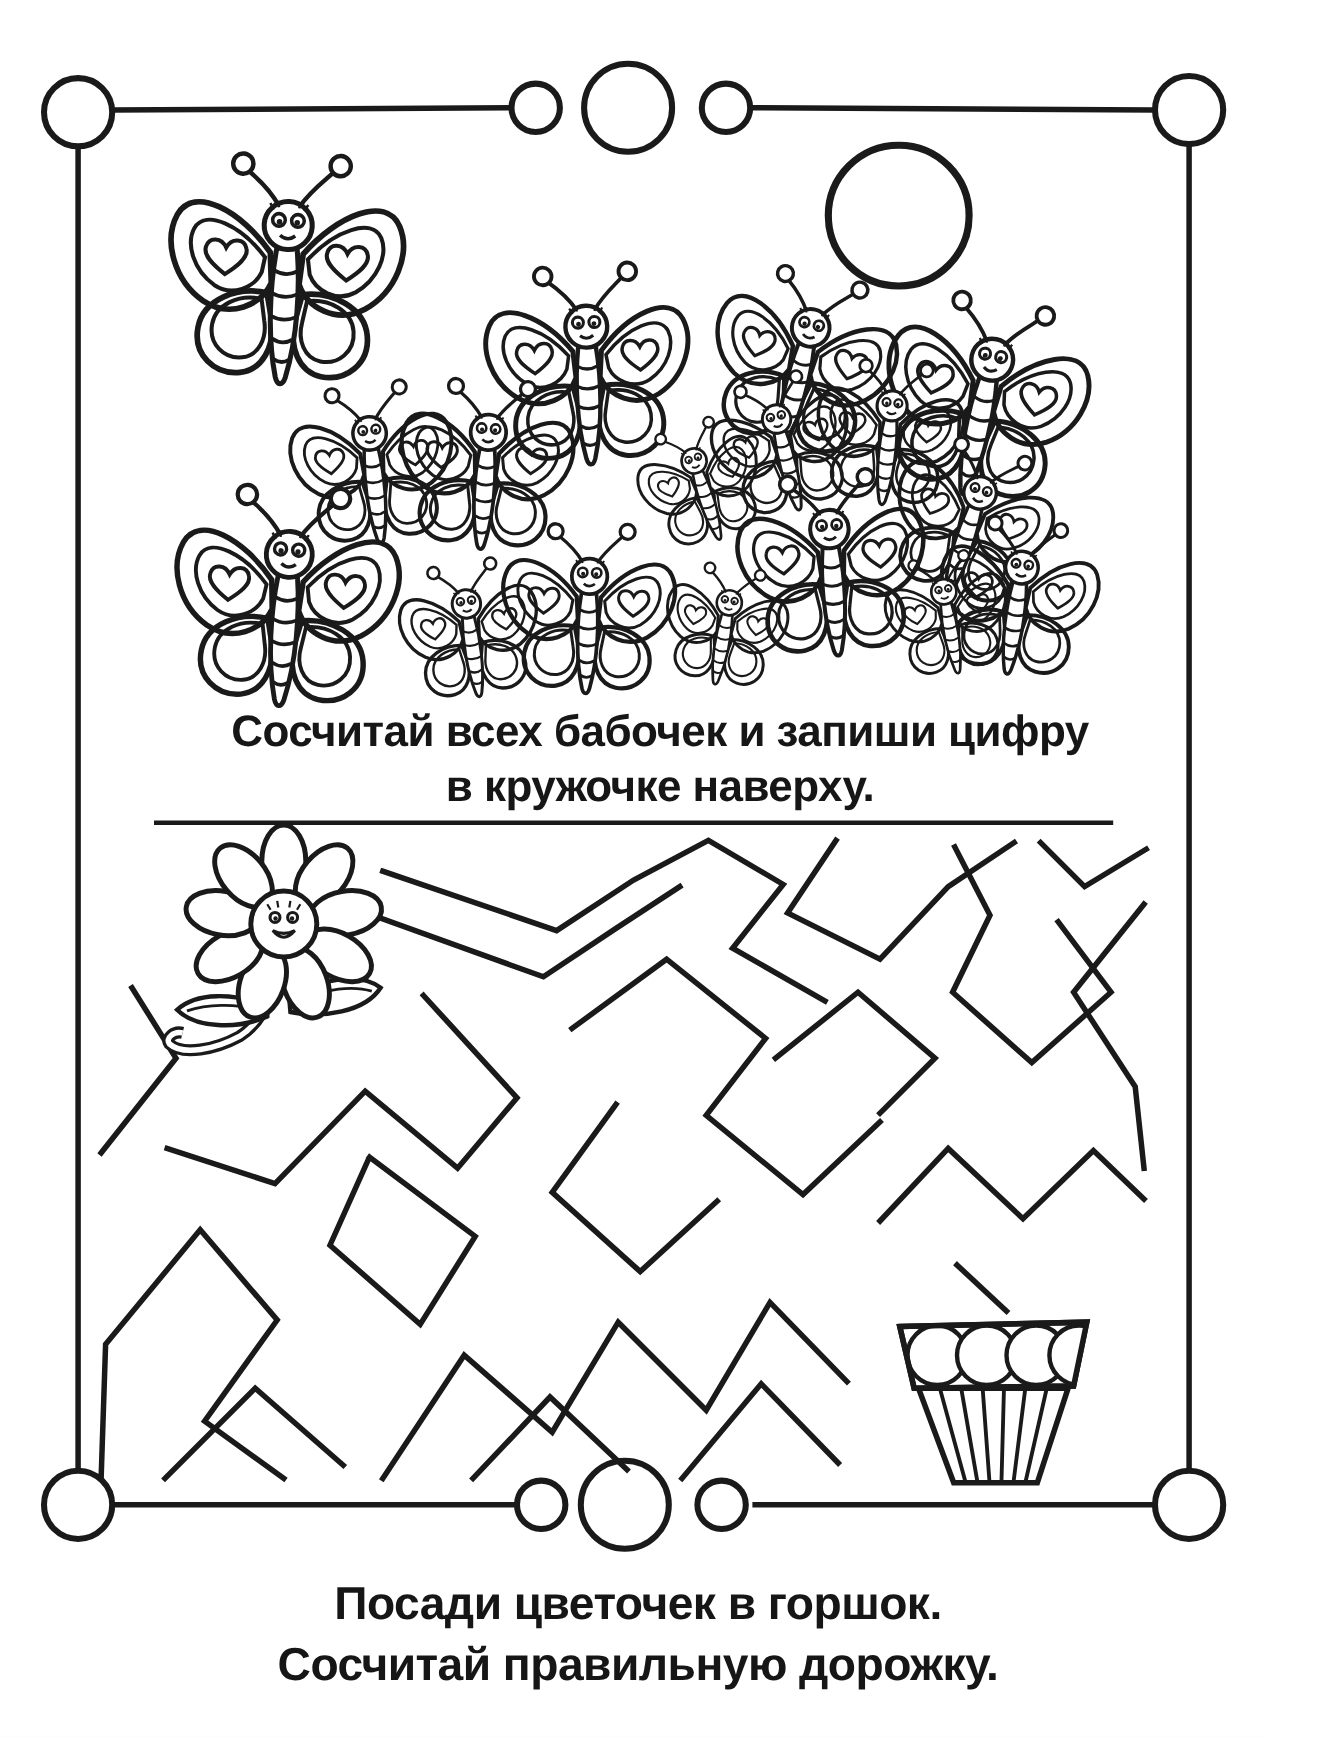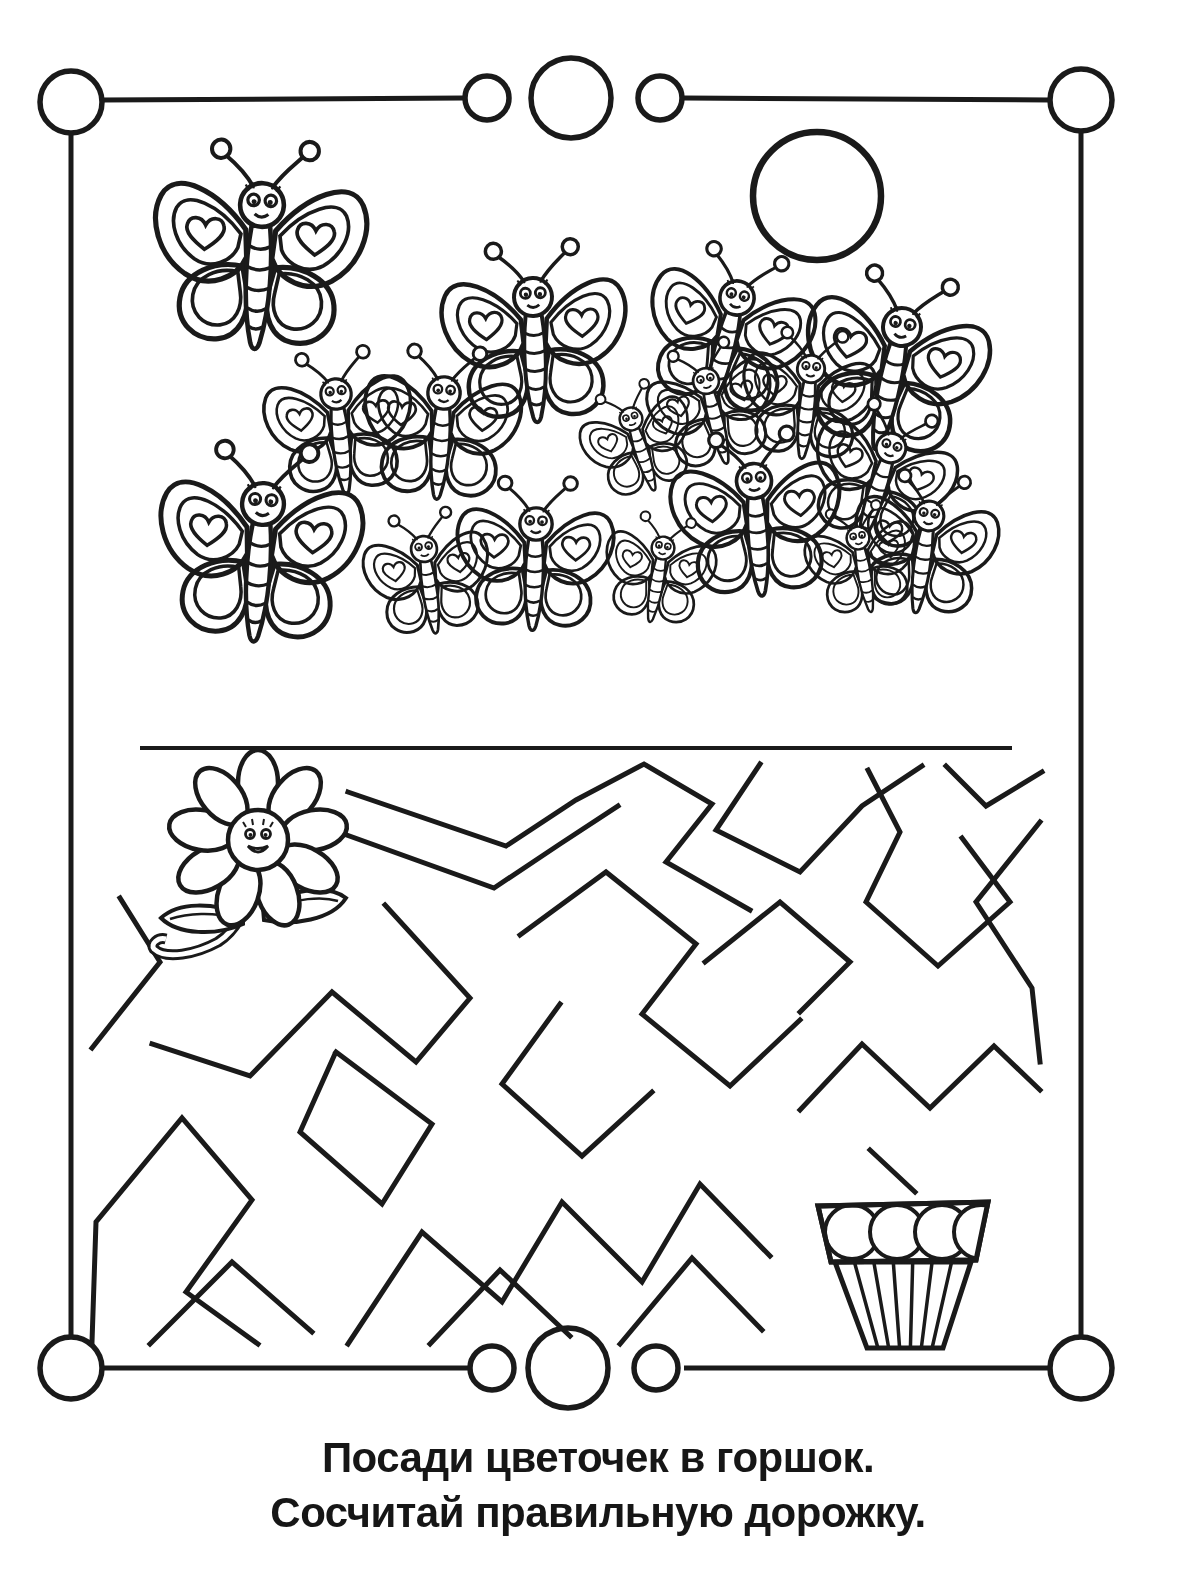--- a/index.html
+++ b/index.html
@@ -7,21 +7,21 @@
     position:relative;width:1200px;height:1579px;margin:0 auto;
     background:#ffffff;overflow:hidden;
     font-family:"Liberation Sans", sans-serif;color:#1a1a1a;
   }
   .page svg{position:absolute;left:0;top:0;}
   .instr{
     position:absolute;text-align:center;font-weight:bold;
     letter-spacing:-0.5px;color:#161616;line-height:50px;font-size:40px;
   }
   #instr-top{left:100px;top:640px;width:1000px;}
-  #instr-bottom{left:98px;top:1430px;width:1000px;font-size:42px;line-height:55px;}
+  #instr-bottom{left:80px;top:1430px;width:1000px;font-size:42px;line-height:55px;}
   .ink{stroke:#1a1a1a;fill:none;}
   .inkf{stroke:#1a1a1a;fill:#ffffff;}
   .blk{fill:#1a1a1a;stroke:none;}
 </style>
 </head>
 <body>
 
 <div class="page">
 
   <svg id="canvas" width="1200" height="1579" viewBox="0 0 1200 1579" xmlns="http://www.w3.org/2000/svg" xmlns:xlink="http://www.w3.org/1999/xlink">
@@ -161,19 +161,23 @@
         <polyline points="800,1110 862,1044 930,1108 994,1046 1040,1090" fill="none" stroke="#1a1a1a" stroke-width="5" stroke-linejoin="miter" stroke-linecap="square"></polyline>
         <polyline points="870,1150 915,1192" fill="none" stroke="#1a1a1a" stroke-width="5" stroke-linejoin="miter" stroke-linecap="square"></polyline>
         <polyline points="705,962 780,902 850,962 800,1012" fill="none" stroke="#1a1a1a" stroke-width="5" stroke-linejoin="miter" stroke-linecap="square"></polyline>
       </g>
     <g id="g-endpoints">
         <use transform="translate(258,840)" href="#flower" xlink:href="#flower"></use>
         <use transform="translate(903,1204)" href="#pot" xlink:href="#pot"></use>
       </g>
   </svg>
 
+  <div id="instr-top" class="instr">
+    <div>Сосчитай всех бабочек и запиши цифру</div>
+    <div>в кружочке наверху.</div>
+  </div>
 
   <div id="instr-bottom" class="instr">
     <div>Посади цветочек в горшок.</div>
     <div>Сосчитай правильную дорожку.</div>
   </div>
 
 </div>
 
 </body></html>

